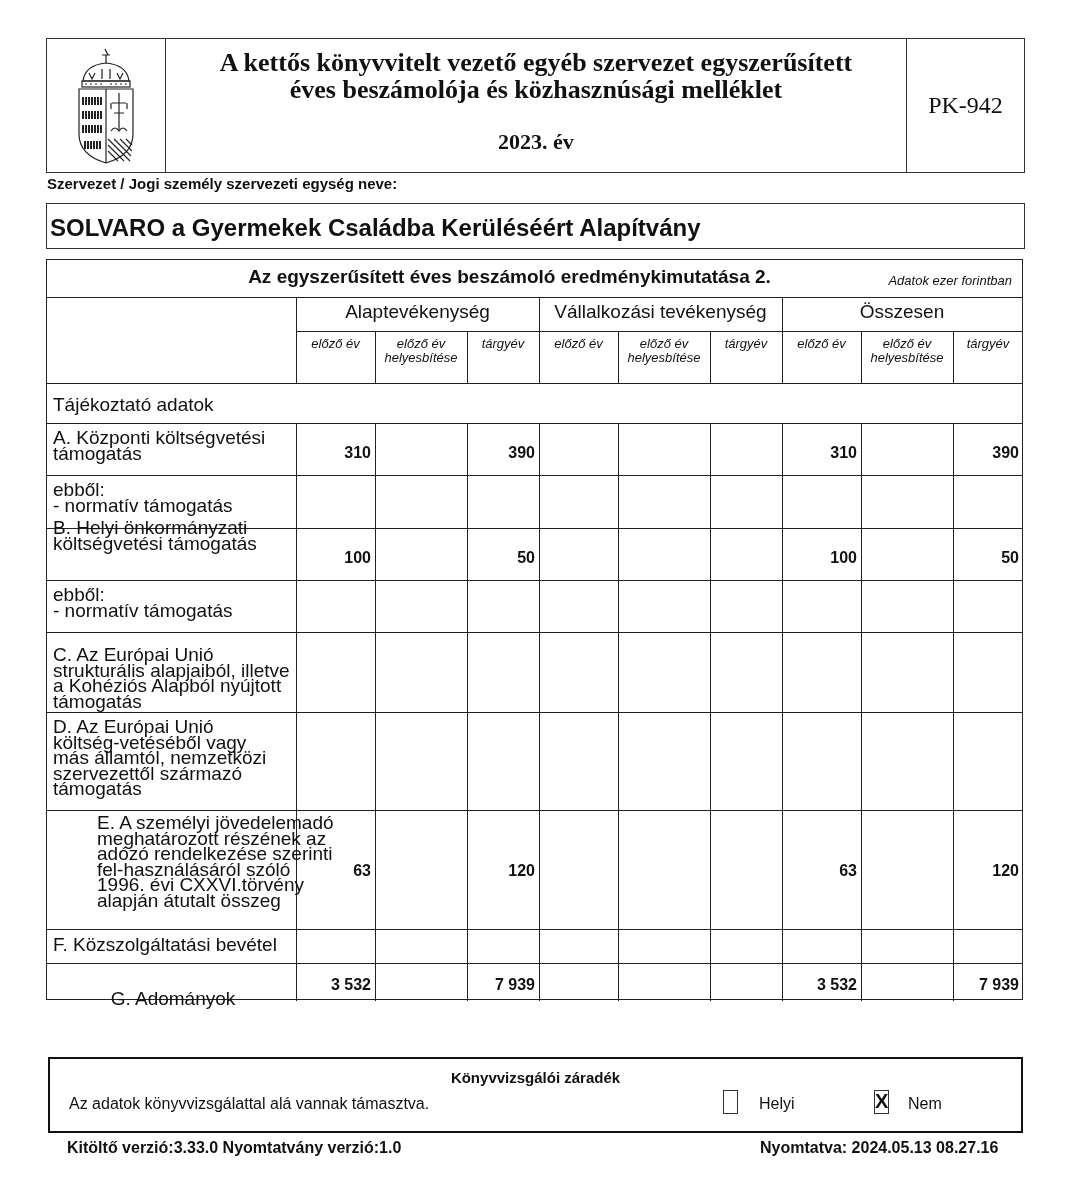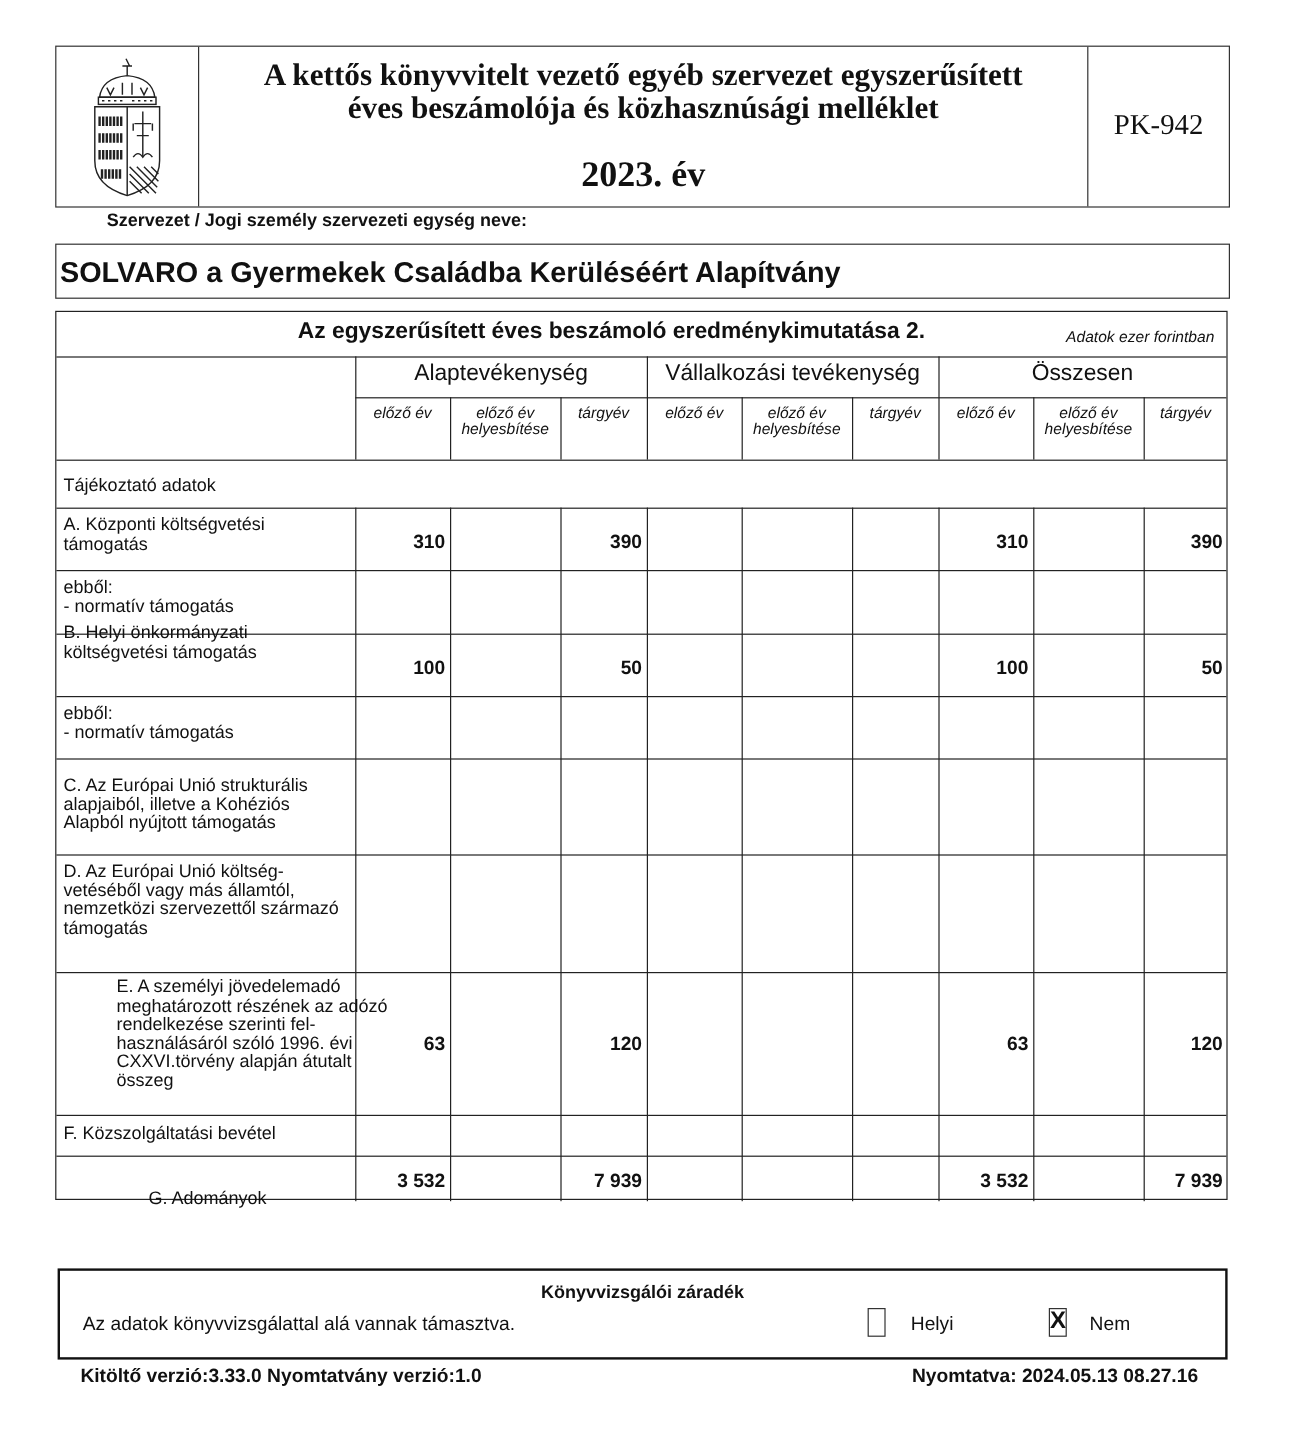--- a/index.html
+++ b/index.html
@@ -4,35 +4,35 @@
   <style>
     html, body { margin: 0; padding: 0; background: #ffffff; }
     body { width: 1078px; height: 1200px; position: relative; color: #111; font-family: "Liberation Sans", sans-serif; overflow: hidden; }
     .abs { position: absolute; box-sizing: border-box; }
 
     
     .hdr { left: 46px; top: 38px; width: 979px; height: 135px; border: 1.5px solid #333; }
     .hdr-logo { left: 0; top: 0; width: 119px; height: 100%; border-right: 1.5px solid #333; display: flex; align-items: center; justify-content: center; }
     .hdr-title { left: 119px; top: 0; width: 741px; height: 100%; border-right: 1.5px solid #333; font-family: "Liberation Serif", serif; font-weight: bold; text-align: center; }
     .hdr-title .t1 { position: absolute; left: 0; right: 0; top: 10px; font-size: 26px; line-height: 27px; }
-    .hdr-title .t2 { position: absolute; left: 0; right: 0; top: 90px; font-size: 30px; }
+    .hdr-title .t2 { position: absolute; left: 0; right: 0; top: 90px; font-size: 22px; }
     .hdr-code { left: 860px; top: 0; width: 117px; height: 100%; font-family: "Liberation Serif", serif; font-size: 24px; display: flex; align-items: center; justify-content: center; }
 
-    .org-label { left: 47px; top: 175px; font-size: 15px; font-weight: bold; margin-left: 42px; }
+    .org-label { left: 47px; top: 175px; font-size: 15px; font-weight: bold; }
     .org-box { left: 46px; top: 203px; width: 979px; height: 46px; border: 1.5px solid #333; padding-left: 3px; font-size: 24px; font-weight: bold; line-height: 48px; }
 
     
     .tbl { left: 46px; top: 259px; width: 977px; height: 741px; border: 1.5px solid #222; }
     .line-h { position: absolute; height: 0; border-top: 1.5px solid #222; }
     .line-v { position: absolute; width: 0; border-left: 1.5px solid #222; }
     .tbl-title { position: absolute; left: 0; width: 925px; top: 6px; text-align: center; font-size: 19px; font-weight: bold; }
     .tbl-unit { position: absolute; right: 10px; top: 13px; font-size: 13px; font-style: italic; }
     .grp { position: absolute; top: 41px; height: 30px; font-size: 19px; text-align: center; line-height: 22px; }
     .sub { position: absolute; top: 77px; font-size: 13px; font-style: italic; text-align: center; line-height: 14px; }
-    .rlabel { position: absolute; left: 6px; width: 240px; font-size: 15px; line-height: 15.5px; }
+    .rlabel { position: absolute; left: 6px; width: 240px; font-size: 19px; line-height: 15.5px; }
     .val { position: absolute; font-size: 16px; font-weight: bold; text-align: right; }
 
     
     .audit { left: 48px; top: 1057px; width: 975px; height: 76px; border: 2.5px solid #111; padding-left: 36px; }
     .audit-title { position: absolute; left: 0; right: 0; top: 10px; text-align: center; font-size: 15px; font-weight: bold; }
     .audit-text { position: absolute; left: 19px; top: 36px; font-size: 16px; }
     .cb { position: absolute; top: 31px; width: 15px; height: 24px; border: 1.5px solid #333; box-sizing: border-box; font-weight: bold; font-size: 20px; line-height: 21px; text-align: center; }
     .cb-label { position: absolute; top: 36px; font-size: 16px; }
 
     .foot-left { left: 67px; top: 1139px; font-size: 16px; font-weight: bold; }

